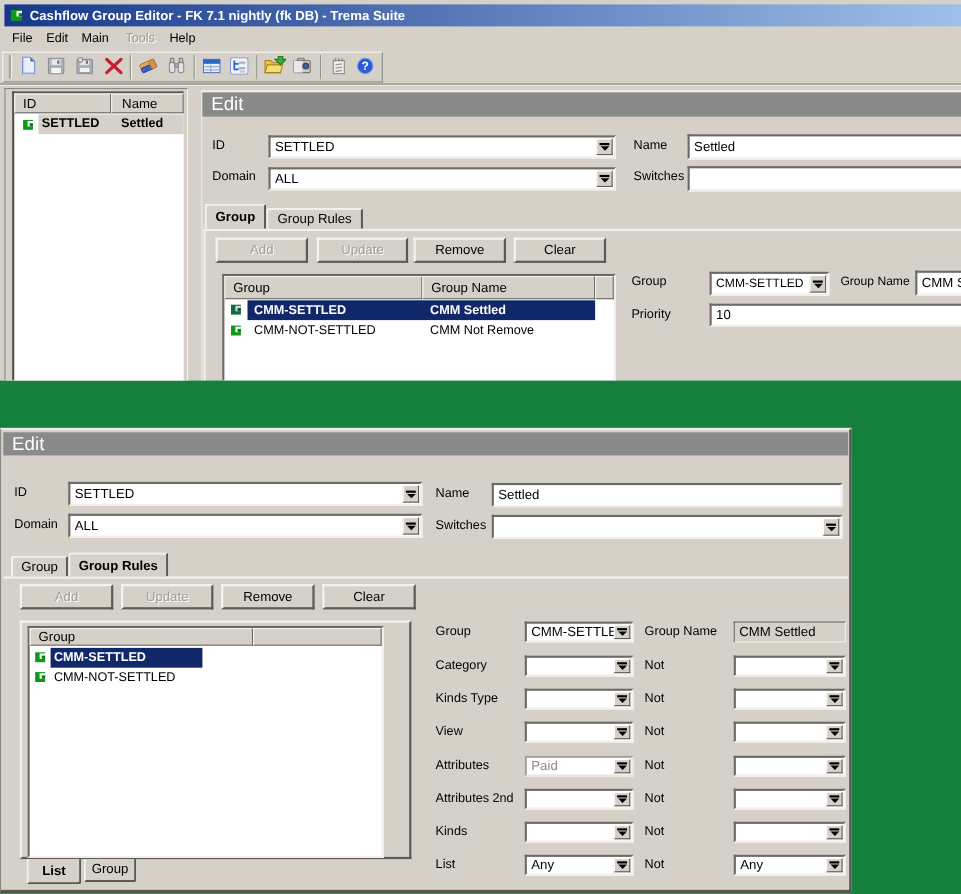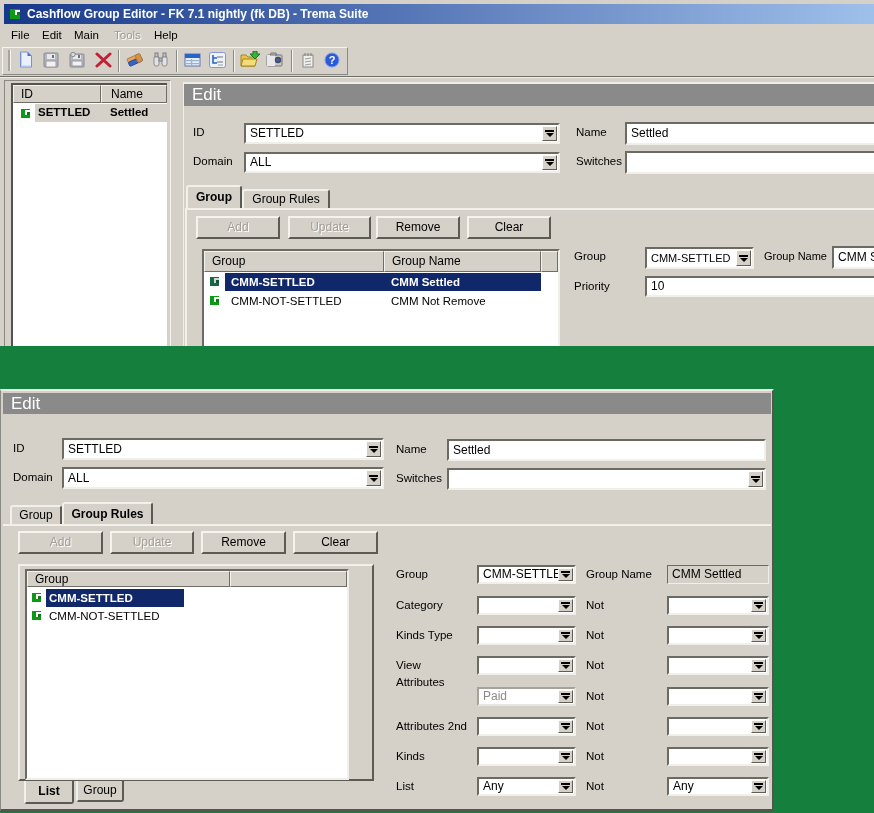--- a/index.html
+++ b/index.html
@@ -329,21 +329,21 @@
         </span>
       </div>
   <div class="lbl" style="left:585px;top:268px">Not</div>
   <div class="sunk" style="left:666px;top:265px;width:102px;height:19px">
         <span class="cmbtn">
           <span class="cbar"></span>
           <span class="ctri"></span>
         </span>
       </div>
 
-  <div class="lbl" style="left:395px;top:285px">Attributes</div>
+  <div class="lbl" style="left:395px;top:299px">Attributes</div>
   <div class="sunk" style="left:476px;top:296px;width:99px;height:19px;border-color:#a5a29a #e8e6e0 #e8e6e0 #a5a29a">
         <span class="tx" style="line-height:15px;color:#8e8a82">Paid</span>
     <span class="cmbtn">
           <span class="cbar"></span>
           <span class="ctri"></span>
         </span>
       </div>
   <div class="lbl" style="left:585px;top:299px">Not</div>
   <div class="sunk" style="left:666px;top:296px;width:102px;height:19px">
         <span class="cmbtn">

